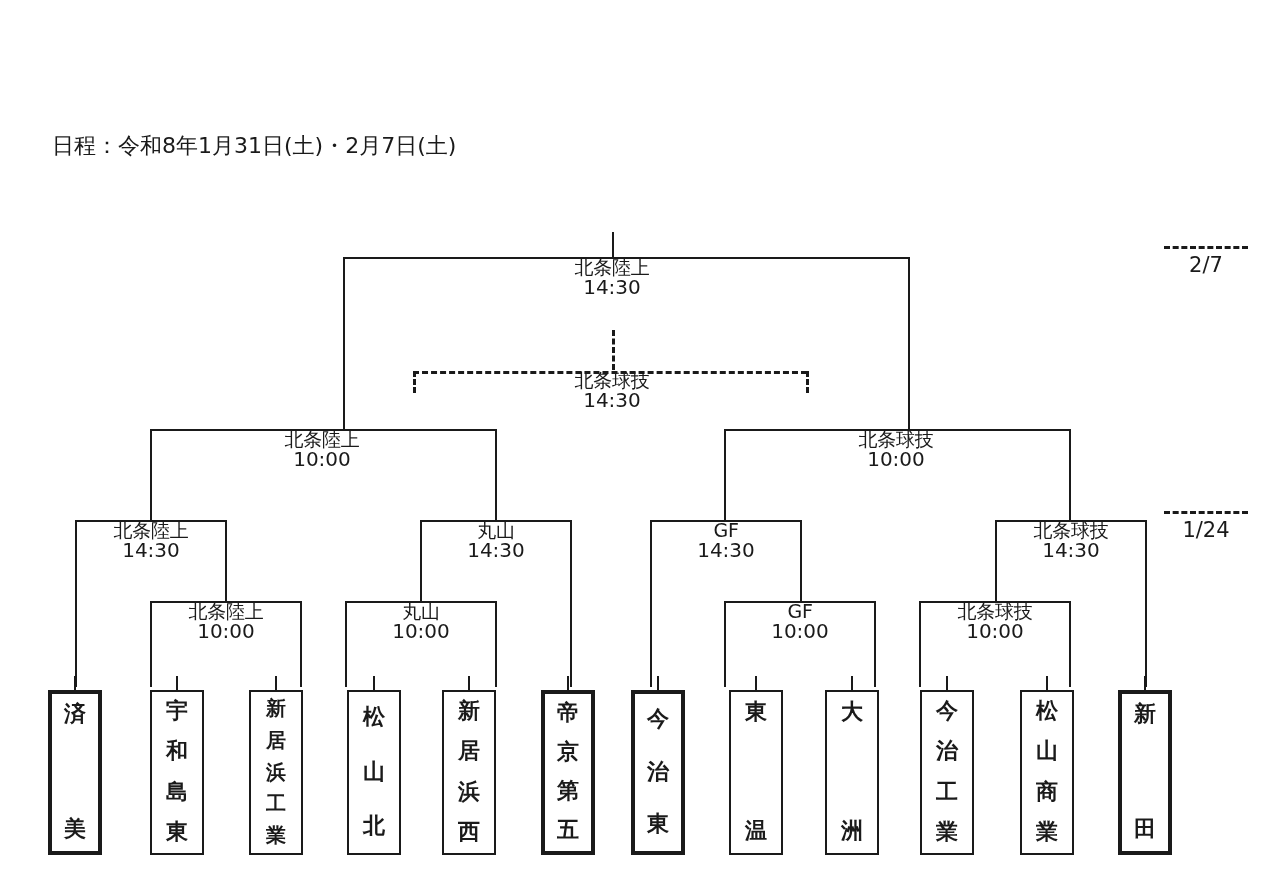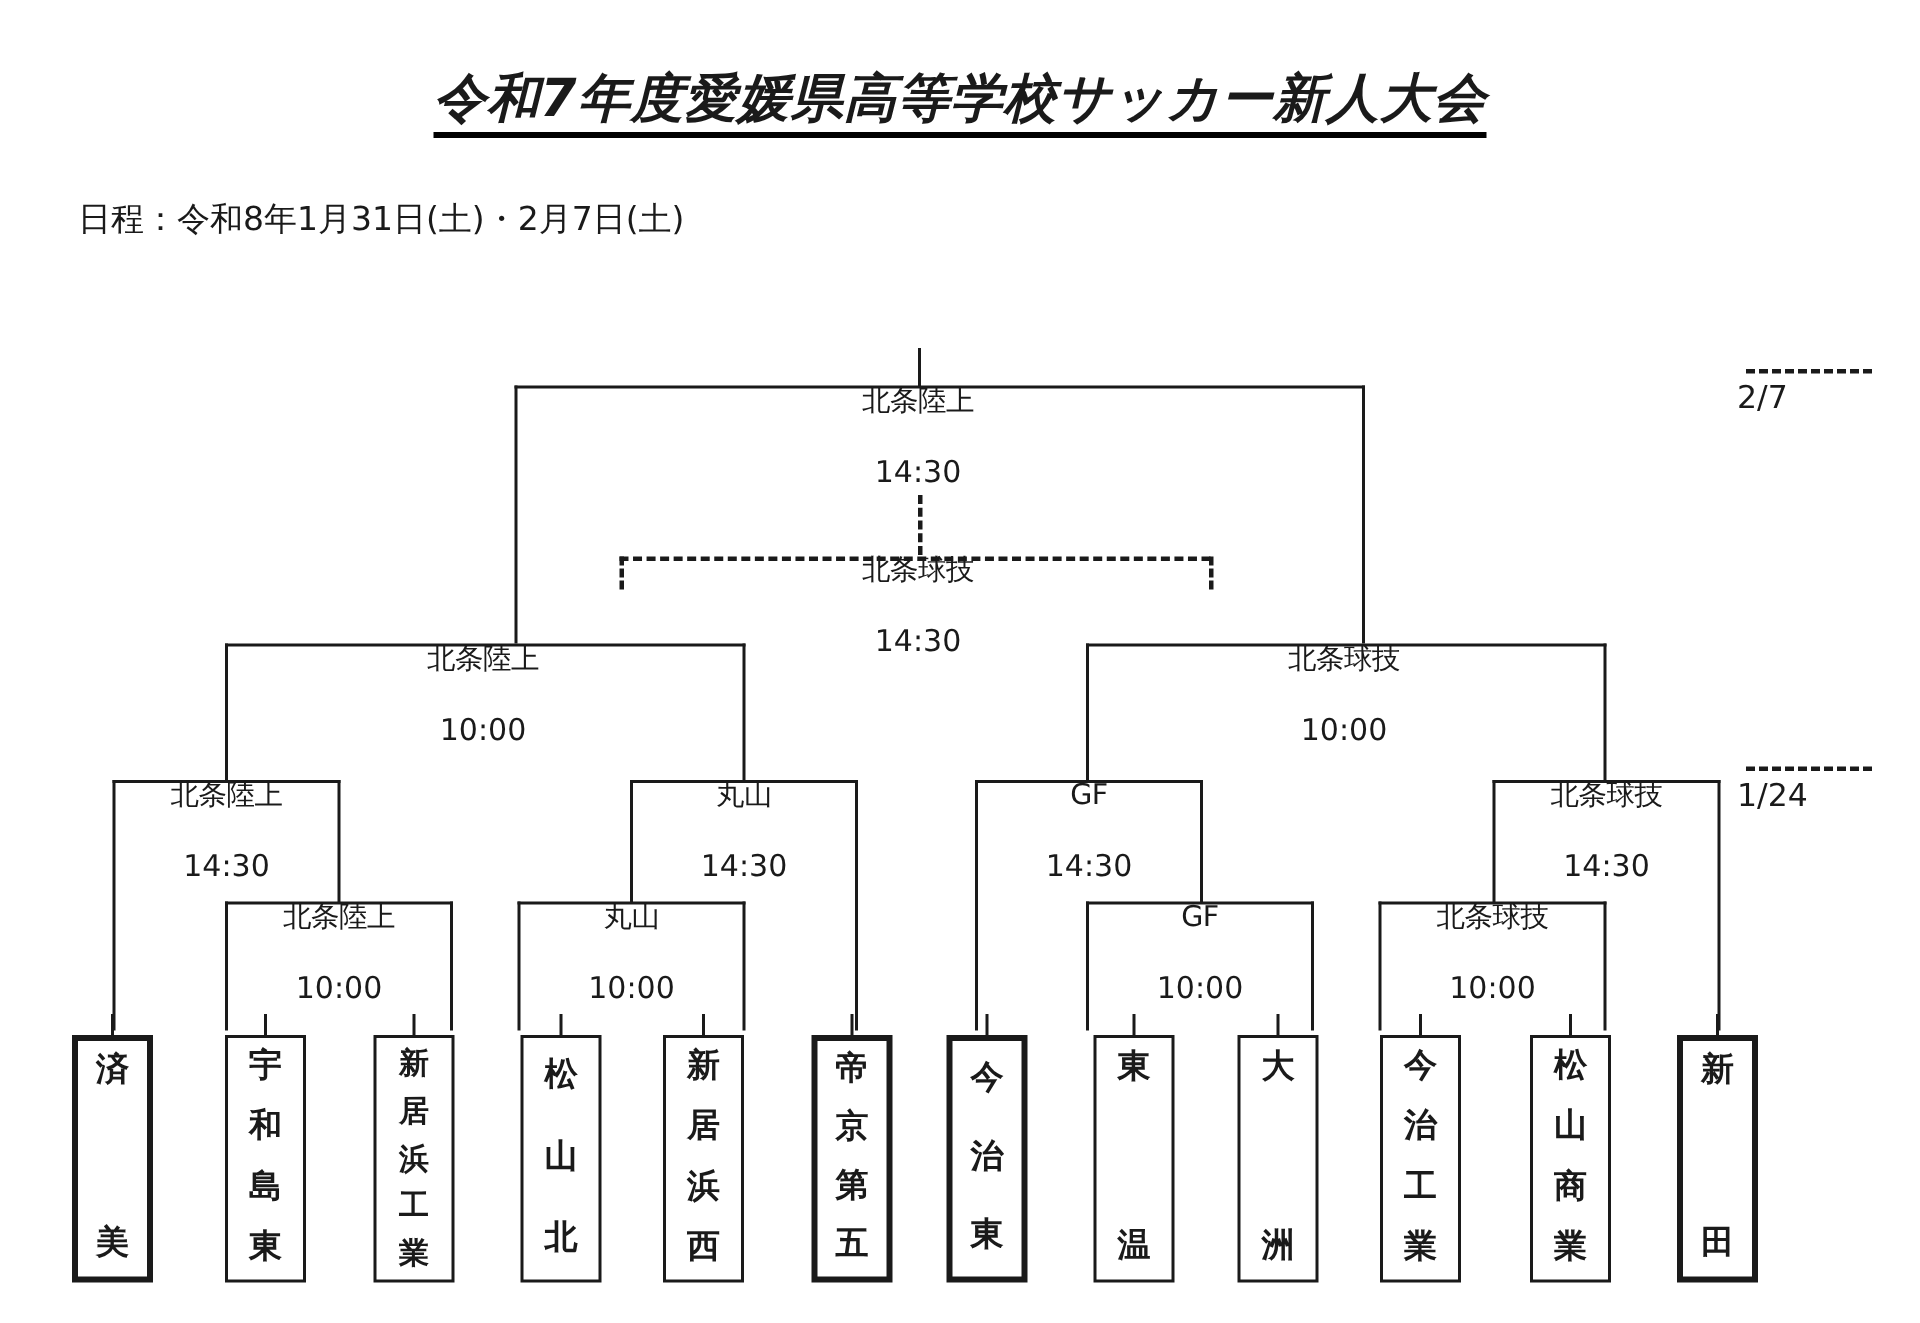--- a/index.html
+++ b/index.html
@@ -53,21 +53,21 @@
   
   .match{
     position:absolute;
     text-align:center;
     line-height:1.02;
     white-space:nowrap;
     font-size:19px;
     letter-spacing:-0.3px;
   }
   .match .venue{display:block;font-size:19px;}
-  .match .time{display:block;font-size:20px;letter-spacing:0px;margin-top:27px;}
+  .match .time{display:block;font-size:20px;letter-spacing:0px;}
 
   
   .team{
     position:absolute;
     width:54px;height:165px;
     border:2px solid #1a1a1a;
     background:#fff;
     box-sizing:border-box;
     display:flex;
     flex-direction:column;
@@ -78,37 +78,34 @@
   .team.seed{border-width:4px;}
   .team .ch{
     display:block;
     font-size:22px;
     font-weight:600;
     line-height:1;
     text-align:center;
   }
 
   
-  .datemark{position:absolute;text-align:left;width:96px;}
+  .datemark{position:absolute;text-align:center;width:96px;}
   .datemark .rule{
     border-top:3px dashed #1a1a1a;
     height:0;width:84px;margin:0 auto;
   }
   .datemark .lbl{
     display:block;font-size:21px;margin-top:4px;letter-spacing:0px;
   }
 </style>
 </head>
 <body>
 
 <div id="page">
 
-  <div class="title">
-    <span>令和7年度愛媛県高等学校サッカー新人大会</span>
-  </div>
   <div class="meta l1">日程：令和8年1月31日(土)・2月7日(土)</div>
 
   <div class="datemark" style="left:1158px;top:246px;">
     <div class="rule"></div>
     <span class="lbl">2/7</span>
   </div>
   <div class="datemark" style="left:1158px;top:511px;">
     <div class="rule"></div>
     <span class="lbl">1/24</span>
   </div>

